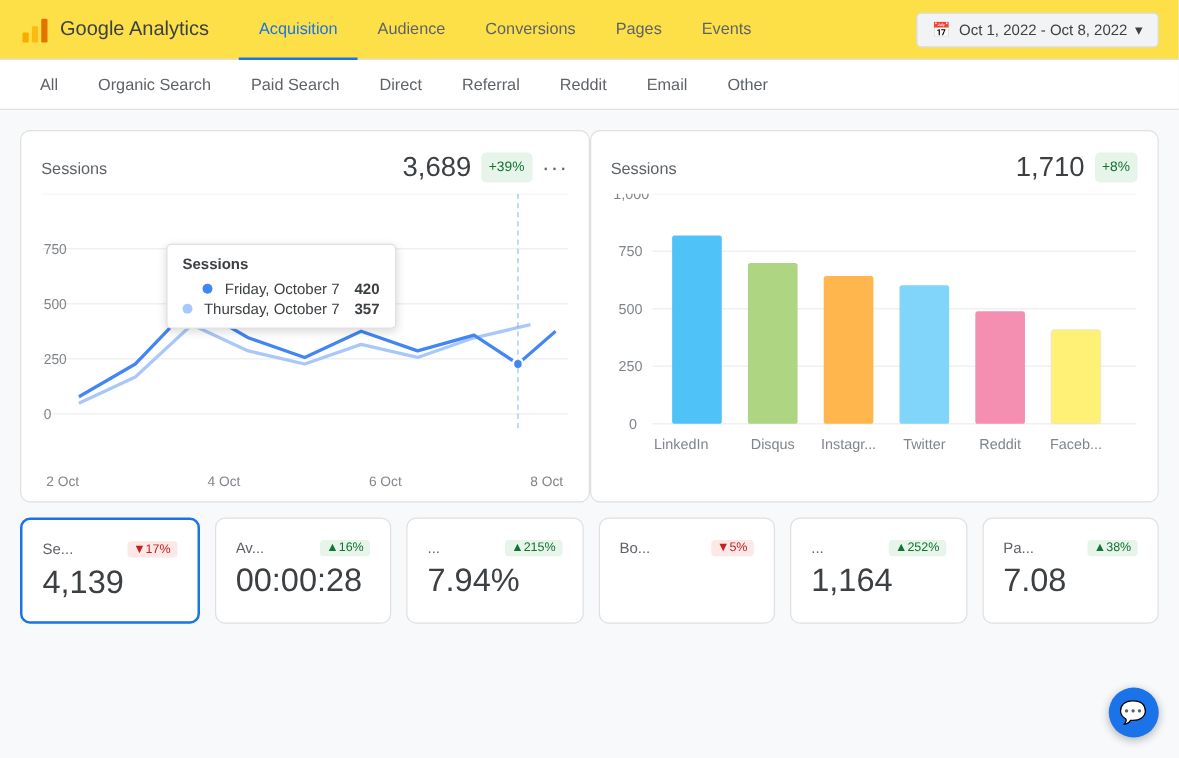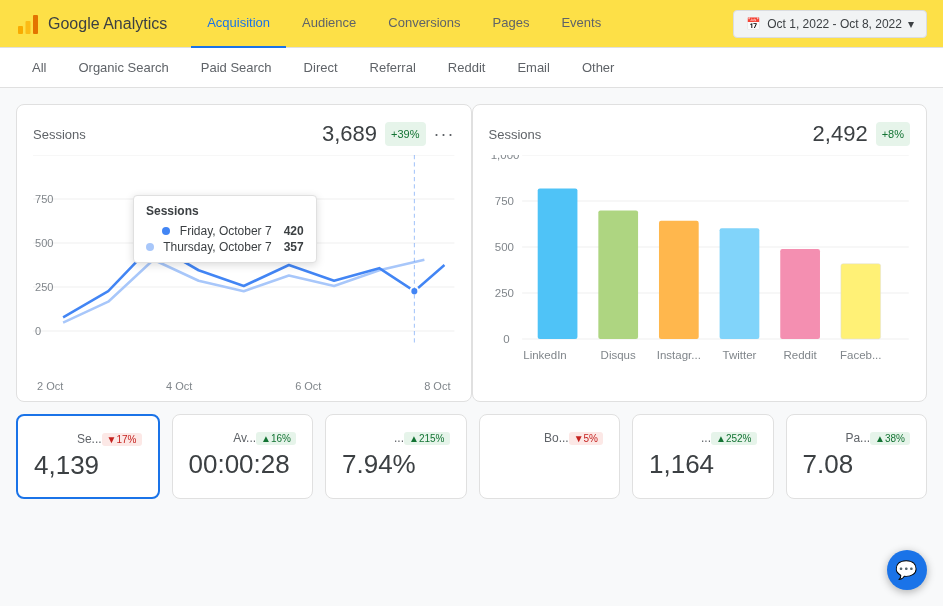--- a/index.html
+++ b/index.html
@@ -50,21 +50,21 @@
     .x-axis { display: flex; justify-content: space-between; padding: 0 4px; margin-top: 2px; }
     .x-label { font-size: 11px; color: #80868b; }
 
     
     .bar-chart-container { height: 230px; position: relative; }
 
     
     .metrics-row { display: flex; gap: 12px; }
     .metric-card { background: #fff; border: 1px solid #e0e0e0; border-radius: 8px; padding: 16px; flex: 1; }
     .metric-card.active-card { border: 2px solid #1a73e8; }
-    .metric-header { display: flex; align-items: center; justify-content: flex-end; margin-bottom: 0; }
+    .metric-header { display: flex; align-items: center; justify-content: space-between; margin-bottom: 0; }
     .metric-label { font-size: 12px; color: #5f6368; white-space: nowrap; overflow: hidden; text-overflow: ellipsis; max-width: 60px; }
     .metric-badge { font-size: 10px; font-weight: 500; padding: 1px 5px; border-radius: 3px; display: flex; align-items: center; gap: 1px; }
     .metric-badge.up { background: #e6f4ea; color: #137333; }
     .metric-badge.down { background: #fce8e6; color: #c5221f; }
     .metric-value { font-size: 26px; font-weight: 400; color: #3c4043; margin-top: 4px; }
 
     
     .chat-bubble { position: fixed; bottom: 16px; right: 16px; width: 40px; height: 40px; background: #1a73e8; border-radius: 50%; display: flex; align-items: center; justify-content: center; cursor: pointer; box-shadow: 0 2px 8px rgba(0,0,0,0.3); }
     .chat-icon { color: #fff; font-size: 18px; }
 
@@ -173,21 +173,21 @@
           <span class="x-label">6 Oct</span>
           <span class="x-label">8 Oct</span>
         </div>
       </div>
     </div>
 
     <div class="chart-card">
       <div class="chart-header">
         <span class="chart-title">Sessions</span>
         <div class="chart-value-row">
-          <span class="chart-value">2,492</span>
+          <span class="chart-value">1,710</span>
           <span class="chart-badge">+8%</span>
         </div>
       </div>
 
       <div class="bar-chart-container">
         <svg viewBox="0 0 400 220" width="100%" height="100%">
 
           <line x1="30" y1="0" x2="400" y2="0" class="y-grid"></line>
           <line x1="30" y1="44" x2="400" y2="44" class="y-grid"></line>
           <line x1="30" y1="88" x2="400" y2="88" class="y-grid"></line>

